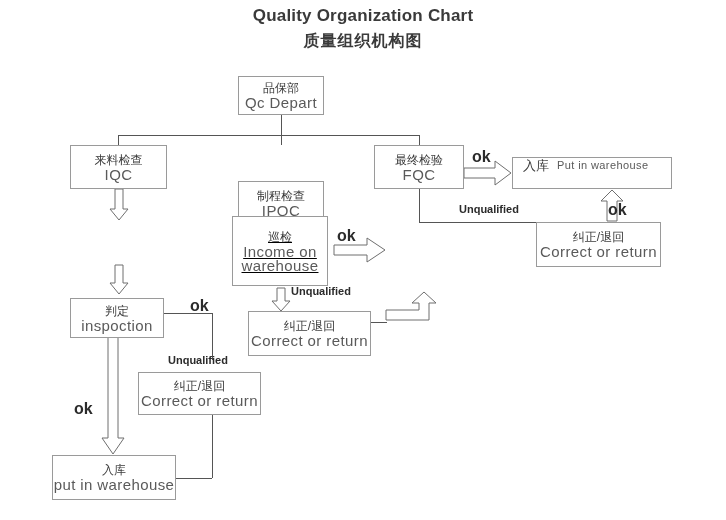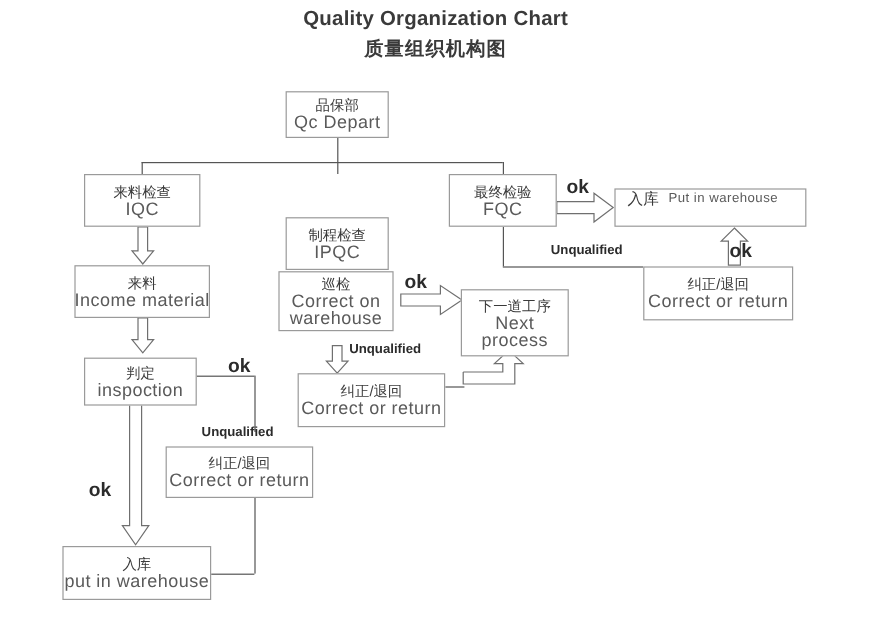--- a/index.html
+++ b/index.html
@@ -224,36 +224,27 @@
   <div class="node" style="left:374px; top:145px; width:90px; height:44px;">
     <div class="cn">最终检验</div>
     <div class="en">FQC</div>
   </div>
 
   <div class="node left-align" style="left:512px; top:157px; width:160px; height:32px;">
     <div class="cn">入库</div>
     <div class="en">Put in warehouse</div>
   </div>
 
-  <div class="node" style="left:62px; top:221px; width:113px; height:44px;">
-    <div class="cn">来料</div>
-    <div class="en">Income  material</div>
-  </div>
-
-  <div class="node" style="left:232px; top:226px; width:96px; height:50px;">
+
+  <div class="node" style="left:232px; top:216px; width:96px; height:70px;text-decoration:underline;">
     <div class="cn">巡检</div>
-    <div class="en">Correct  on</div>
+    <div class="en">Income  on</div>
     <div class="en">warehouse</div>
   </div>
 
-  <div class="node" style="left:384px; top:241px; width:90px; height:56px;">
-    <div class="cn">下一道工序</div>
-    <div class="en">Next</div>
-    <div class="en">process</div>
-  </div>
 
   <div class="node" style="left:536px; top:222px; width:125px; height:45px;">
     <div class="cn">纠正/退回</div>
     <div class="en">Correct  or  return</div>
   </div>
 
   <div class="node" style="left:70px; top:298px; width:94px; height:40px;">
     <div class="cn">判定</div>
     <div class="en">inspoction</div>
   </div>

